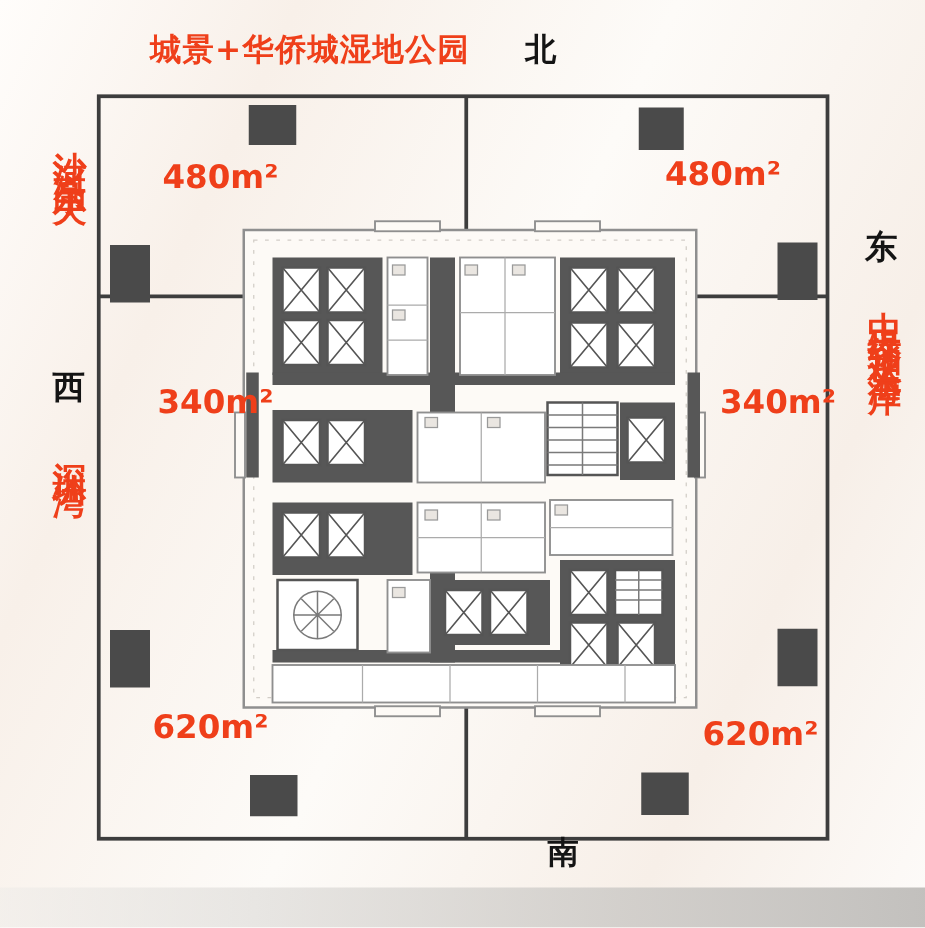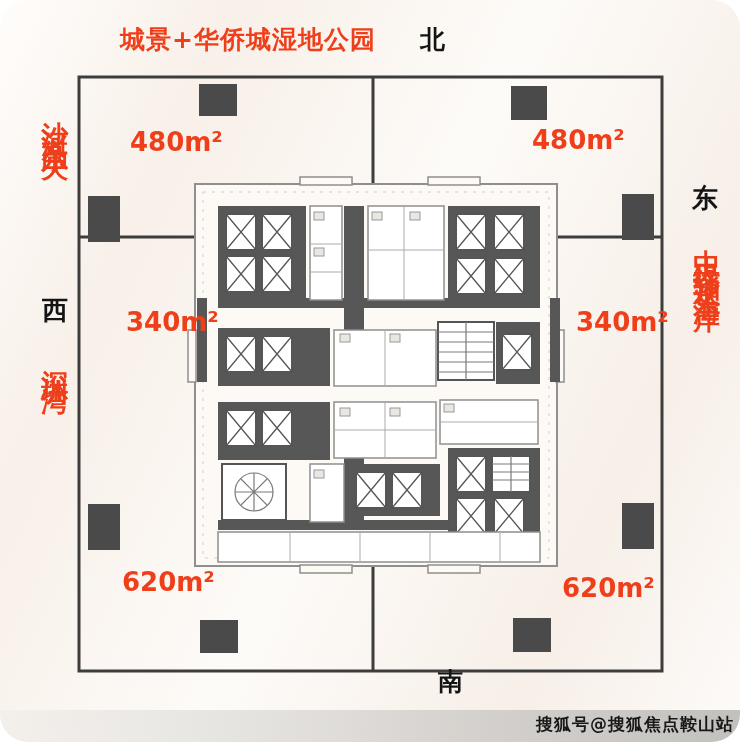--- a/index.html
+++ b/index.html
@@ -3,21 +3,20 @@
 <meta charset="utf-8">
 <style>
   html,body{margin:0;padding:0;}
   body{
     width:740px;height:742px;overflow:hidden;
     font-family:"DejaVu Sans","Liberation Sans",sans-serif;
   }
   .stage{
     position:relative;width:740px;height:742px;overflow:hidden;
     background:linear-gradient(115deg,#fffdfb 0%,#f8f0e9 22%,#fdfbf8 50%,#f7efe8 78%,#fdfbf9 100%);
-    border-radius:28px;
   }
   svg{position:absolute;left:0;top:0;}
   .boundary{fill:none;stroke:#3d3d3d;stroke-width:3;}
   .divider{stroke:#3d3d3d;stroke-width:3;}
   .col{fill:#4a4a4a;}
   .plan-wall{fill:#fdfaf6;stroke:#8f8f8f;stroke-width:2;}
   .plan-dash{fill:none;stroke:#d2cdc7;stroke-width:1;stroke-dasharray:3 6;}
   .tab{fill:#fdfaf6;stroke:#8f8f8f;stroke-width:1.5;}
   .wall{fill:#575757;}
   .lift rect{fill:#fff;stroke:#555;stroke-width:2;}
@@ -226,15 +225,14 @@
   <div class="lbl red" style="left:130px;top:128px;font-size:26px">480m²</div>
   <div class="lbl red" style="left:532px;top:126px;font-size:26px">480m²</div>
   <div class="lbl red" style="left:126px;top:308px;font-size:26px">340m²</div>
   <div class="lbl red" style="left:576px;top:308px;font-size:26px">340m²</div>
   <div class="lbl red" style="left:122px;top:568px;font-size:26px">620m²</div>
   <div class="lbl red" style="left:562px;top:574px;font-size:26px">620m²</div>
 
   <div class="lbl blk" style="left:438px;top:668px;font-size:25px">南</div>
 
   <div class="bottom-band"></div>
-  <div class="watermark">搜狐号@搜狐焦点鞍山站</div>
 
 </div>
 
 </body></html>

